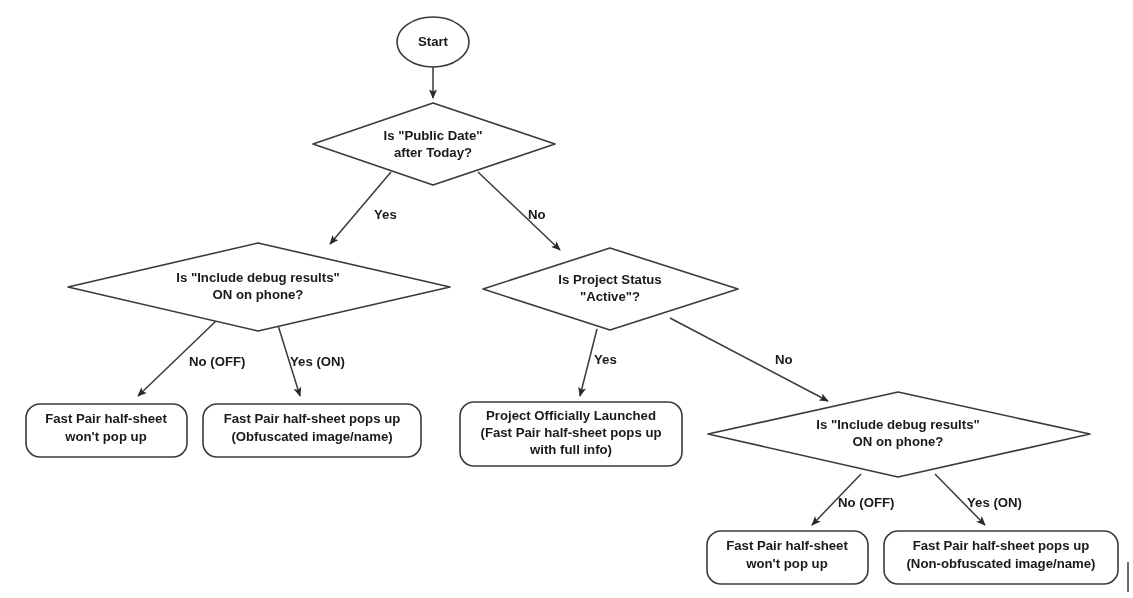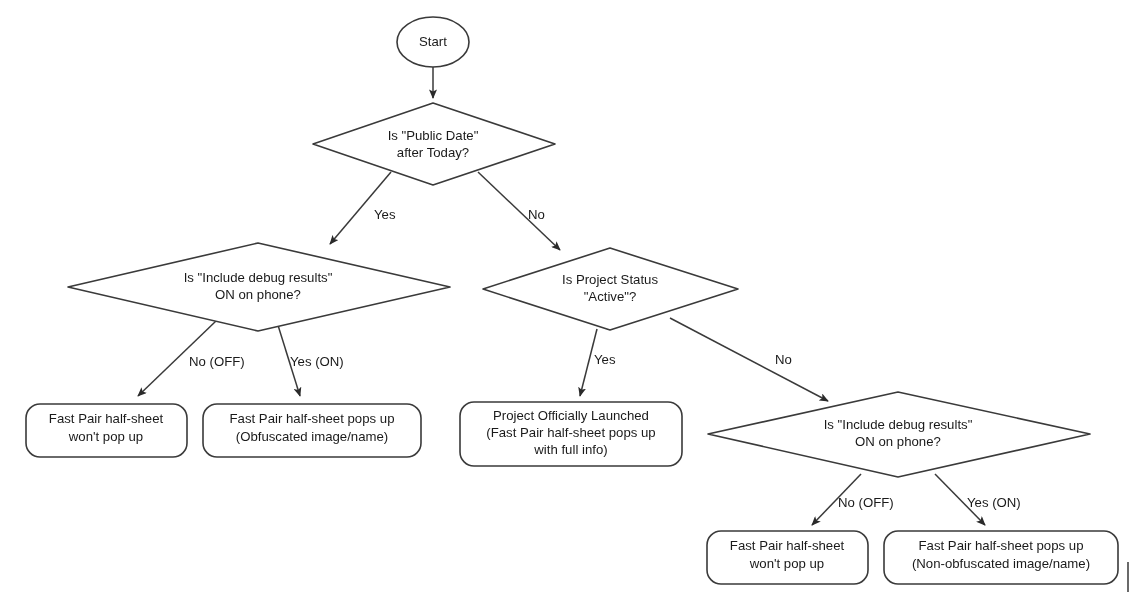--- a/index.html
+++ b/index.html
@@ -9,20 +9,21 @@
   }
   body {
     font-family: "Liberation Sans", sans-serif;
   }
   #canvas {
     position: relative;
     width: 1133px;
     height: 598px;
     background: #ffffff;
     overflow: hidden;
+    font-weight: bold;
   }
   svg.flow {
     position: absolute;
     left: 0;
     top: 0;
     width: 1133px;
     height: 598px;
   }
   .node-shape {
     fill: #ffffff;

